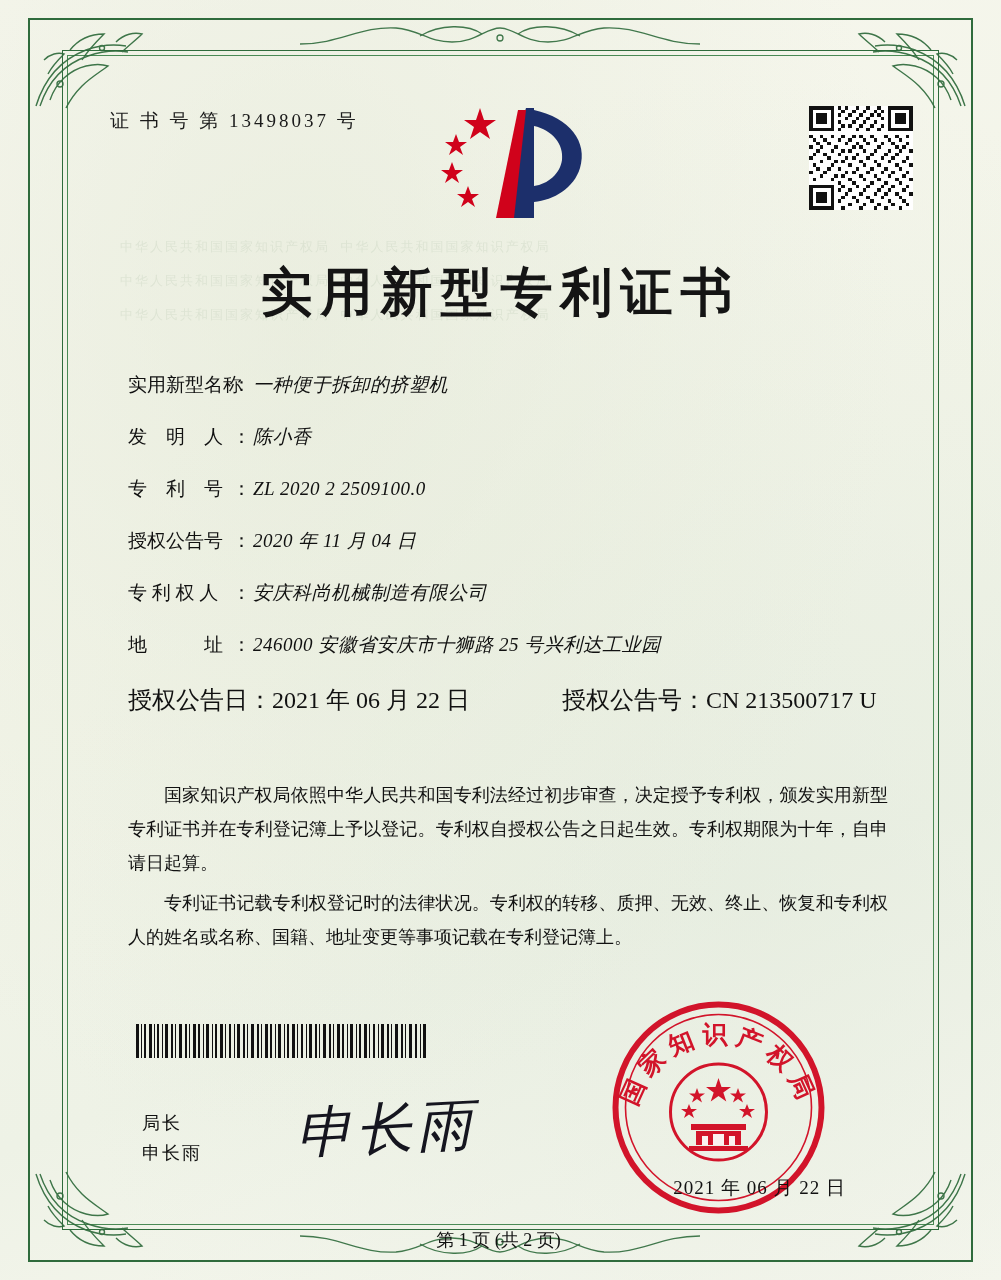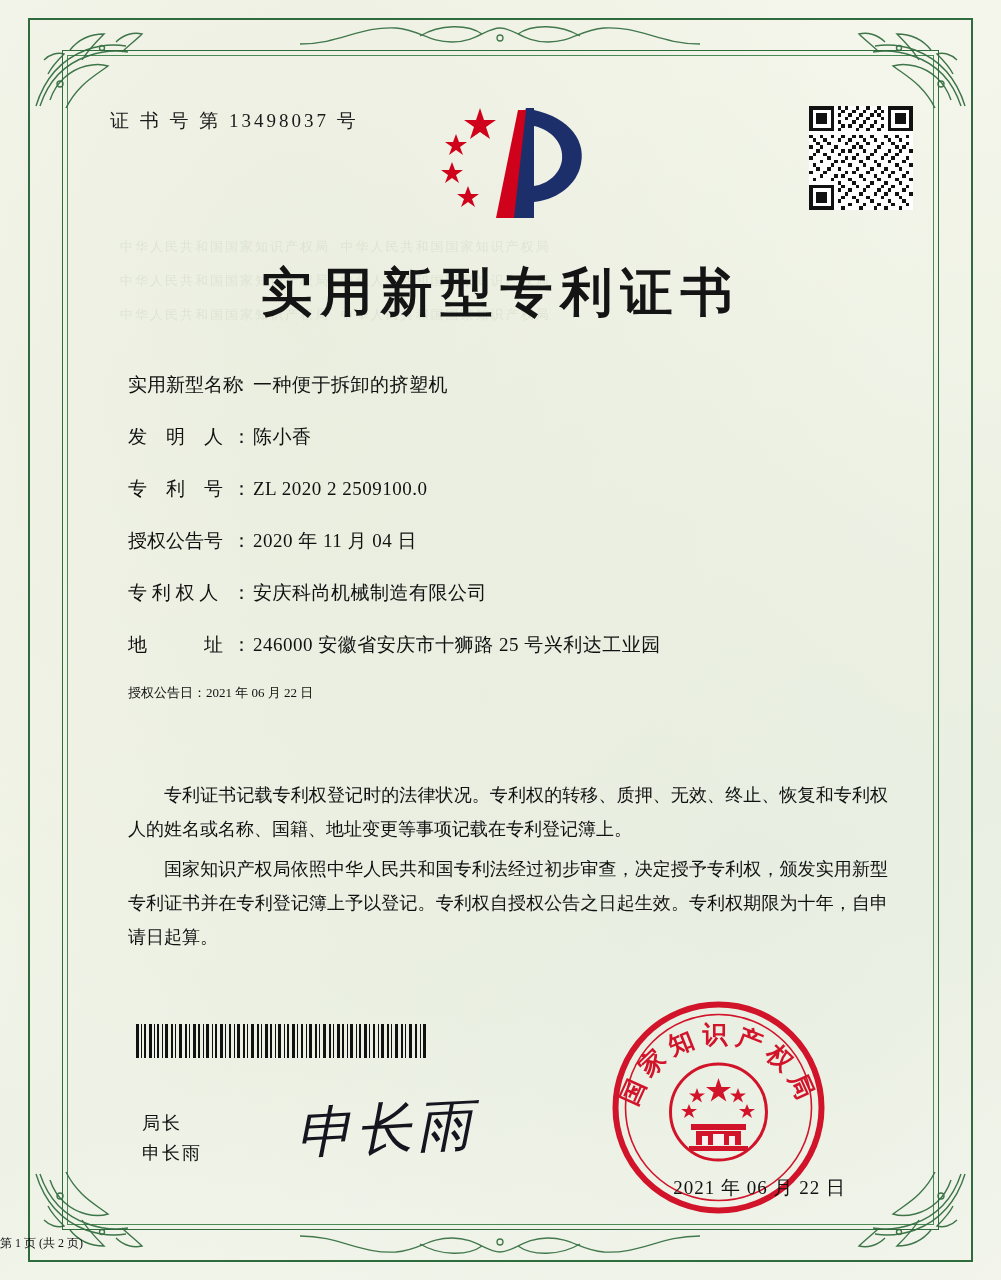--- a/index.html
+++ b/index.html
@@ -132,26 +132,26 @@
     font-size: 19px;
     color: #111;
   }
   .field-label {
     width: 104px;
     flex: none;
     letter-spacing: 0px;
     white-space: pre;
   }
   .field-colon { margin: 0 2px 0 0; }
-  .field-value { letter-spacing: 0.5px; }
+  .field-value { letter-spacing: 0.5px; font-style: italic; }
 
   .pub-row {
     display: flex;
     align-items: baseline;
-    font-size: 13px;
+    font-size: 24px;
     color: #111;
     margin-bottom: 22px;
   }
   .pub-row .seg2 { margin-left: 92px; }
 
   
   .paragraphs {
     position: absolute;
     left: 128px;
     top: 778px;
@@ -215,21 +215,22 @@
     top: 1175px;
     font-size: 19px;
     color: #111;
     letter-spacing: 1px;
   }
 
   .footer {
     position: absolute;
     left: 0; right: 4px;
     bottom: 28px;
-    font-size: 12px;
+    text-align: center;
+    font-size: 18px;
     color: #111;
   }
 </style>
 </head>
 <body>
 
 <div class="page">
 
   <div class="border-outer"></div>
   <div class="border-inner"></div>
@@ -550,26 +551,29 @@
     <div class="field-row">
       <span class="field-label">地　　　址</span>
       <span class="field-colon">：</span>
       <span class="field-value">246000  安徽省安庆市十狮路 25 号兴利达工业园</span>
     </div>
 
     <div class="pub-row">
       <span class="seg1">
         <span>授权公告日</span><span>：</span><span>2021 年 06 月 22 日</span>
       </span>
+      <span class="seg2">
+        <span>授权公告号</span><span>：</span><span>CN 213500717 U</span>
+      </span>
     </div>
   </div>
 
   <div class="paragraphs">
+    <p>国家知识产权局依照中华人民共和国专利法经过初步审查，决定授予专利权，颁发实用新型专利证书并在专利登记簿上予以登记。专利权自授权公告之日起生效。专利权期限为十年，自申请日起算。</p>
     <p>专利证书记载专利权登记时的法律状况。专利权的转移、质押、无效、终止、恢复和专利权人的姓名或名称、国籍、地址变更等事项记载在专利登记簿上。</p>
-    <p>国家知识产权局依照中华人民共和国专利法经过初步审查，决定授予专利权，颁发实用新型专利证书并在专利登记簿上予以登记。专利权自授权公告之日起生效。专利权期限为十年，自申请日起算。</p>
   </div>
 
   <div class="barcode">
     <svg viewBox="0 0 290 34" xmlns="http://www.w3.org/2000/svg" shape-rendering="crispEdges">
       <rect width="290" height="34" fill="#ffffff" opacity="0"></rect>
       <g fill="#111111">
         <rect x="0" y="0" width="3" height="34"></rect>
           <rect x="5" y="0" width="1" height="34"></rect>
         <rect x="8" y="0" width="2" height="34"></rect>
           <rect x="13" y="0" width="3" height="34"></rect>

